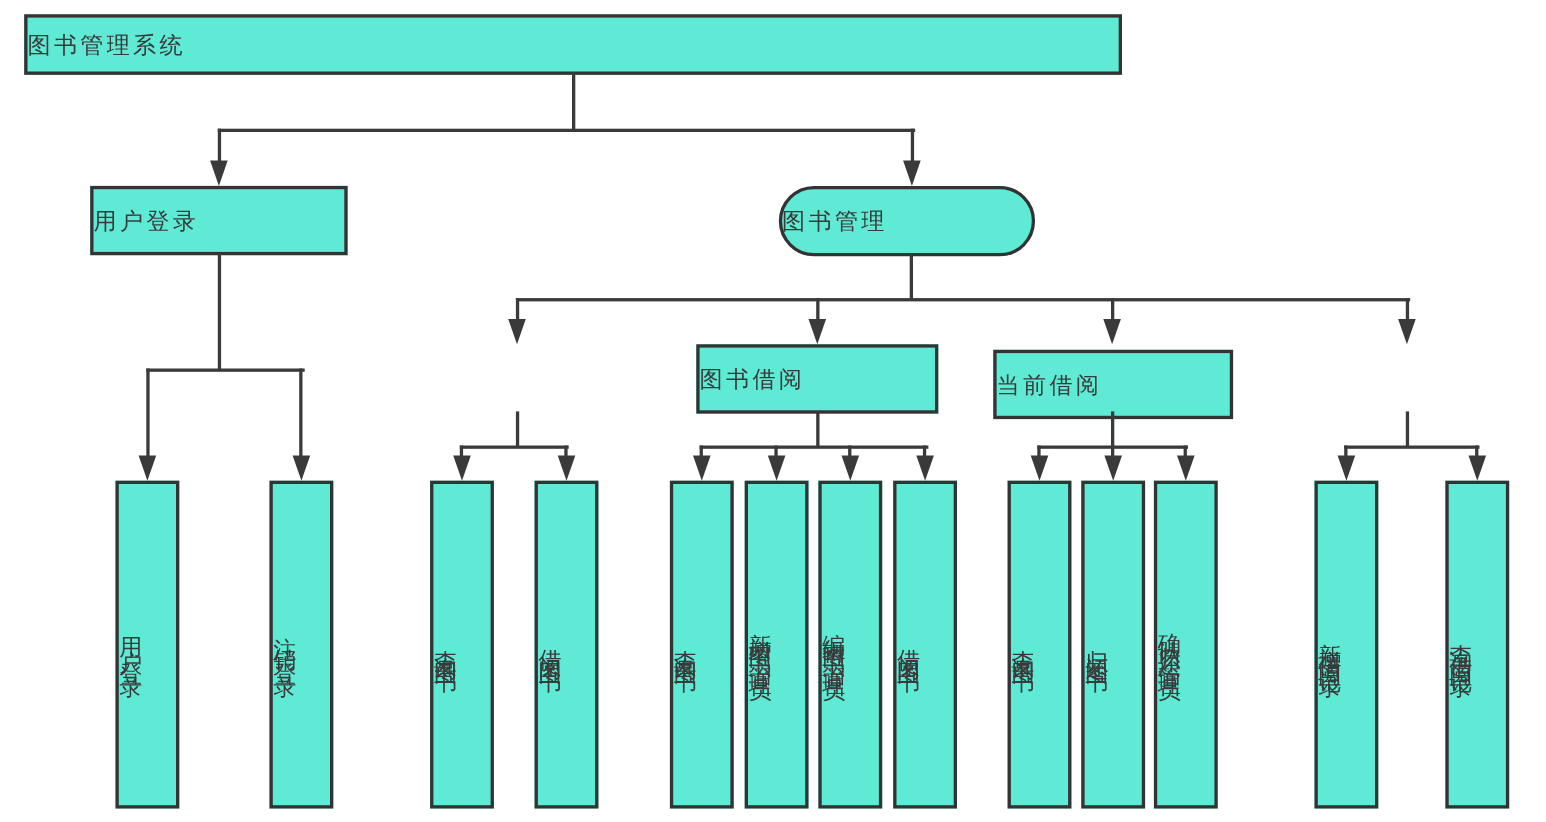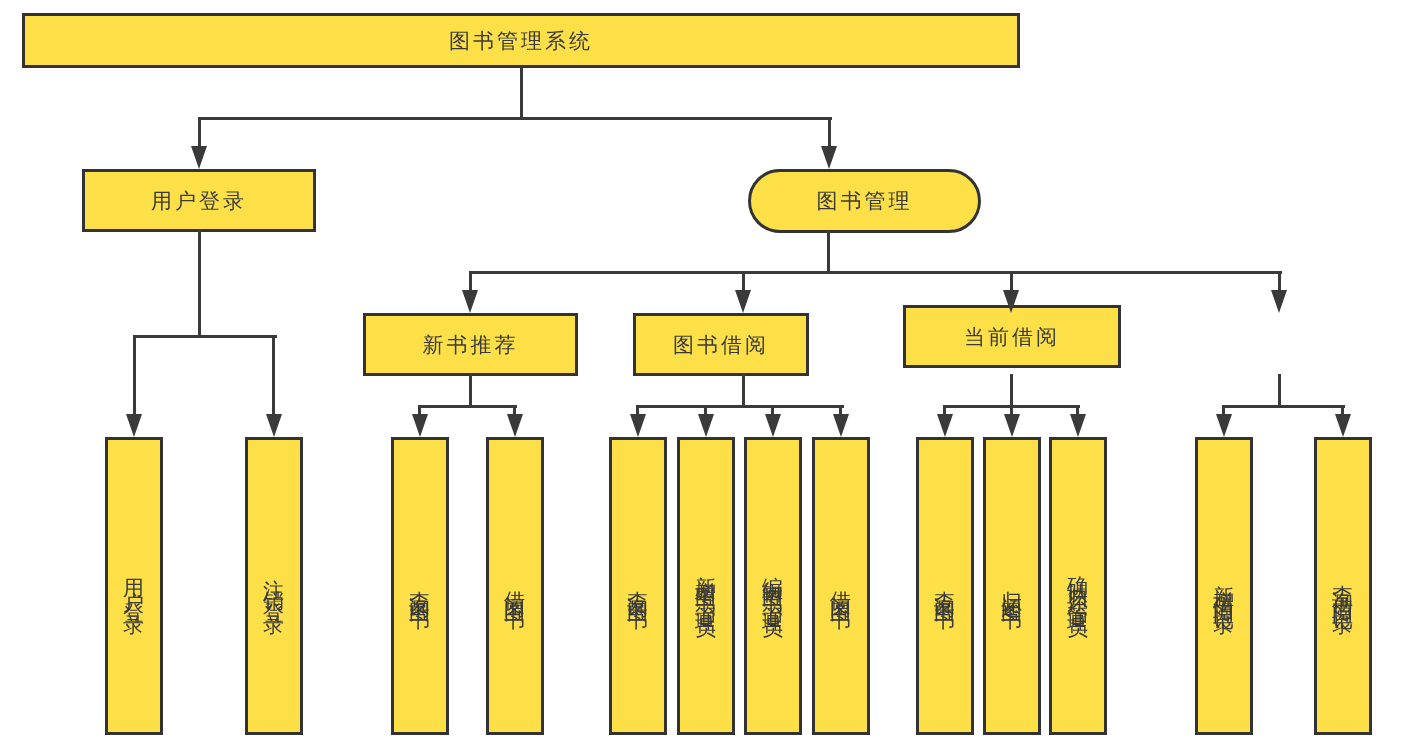--- a/index.html
+++ b/index.html
@@ -9,24 +9,23 @@
     height: 747px;
     background: #ffffff;
     font-family: "Liberation Sans", "DejaVu Sans", sans-serif;
     color: #3a3a3a;
     overflow: hidden;
   }
   .box {
     position: absolute;
     box-sizing: border-box;
     border: 3px solid #333333;
-    background: #fde047;
+    background: #5eead4;
     display: flex;
     align-items: center;
-    justify-content: center;
   }
   .hlabel { font-size: 21px; letter-spacing: 3px; white-space: nowrap; }
   .vbox span {
     writing-mode: vertical-rl;
     text-orientation: mixed;
     font-size: 21px;
     letter-spacing: 6px;
     line-height: 1;
     white-space: nowrap;
   }
@@ -54,31 +53,28 @@
 
 <div class="canvas">
 
   <div class="box" style="left:22px; top:13px; width:998px; height:55px;">
     <span class="hlabel">图书管理系统</span>
   </div>
 
   <div class="box" style="left:82px; top:169px; width:234px; height:63px;">
     <span class="hlabel">用户登录</span>
   </div>
-  <div class="box" style="left:748px; top:169px; width:233px; height:64px;border-radius:32px;">
+  <div class="box" style="left:708px; top:169px; width:233px; height:64px;border-radius:32px;">
     <span class="hlabel">图书管理</span>
   </div>
 
-  <div class="box" style="left:363px; top:313px; width:215px; height:63px;">
-    <span class="hlabel">新书推荐</span>
-  </div>
-  <div class="box" style="left:633px; top:313px; width:176px; height:63px;">
+  <div class="box" style="left:633px; top:313px; width:220px; height:63px;">
     <span class="hlabel">图书借阅</span>
   </div>
-  <div class="box" style="left:903px; top:305px; width:218px; height:63px;">
+  <div class="box" style="left:903px; top:318px; width:218px; height:63px;">
     <span class="hlabel">当前借阅</span>
   </div>
 
   <div class="box vbox wide" style="left:105px; top:437px; width:58px; height:298px;">
     <span>用户登录</span>
   </div>
   <div class="box vbox wide" style="left:245px; top:437px; width:58px; height:298px;">
     <span>注销登录</span>
   </div>
 

